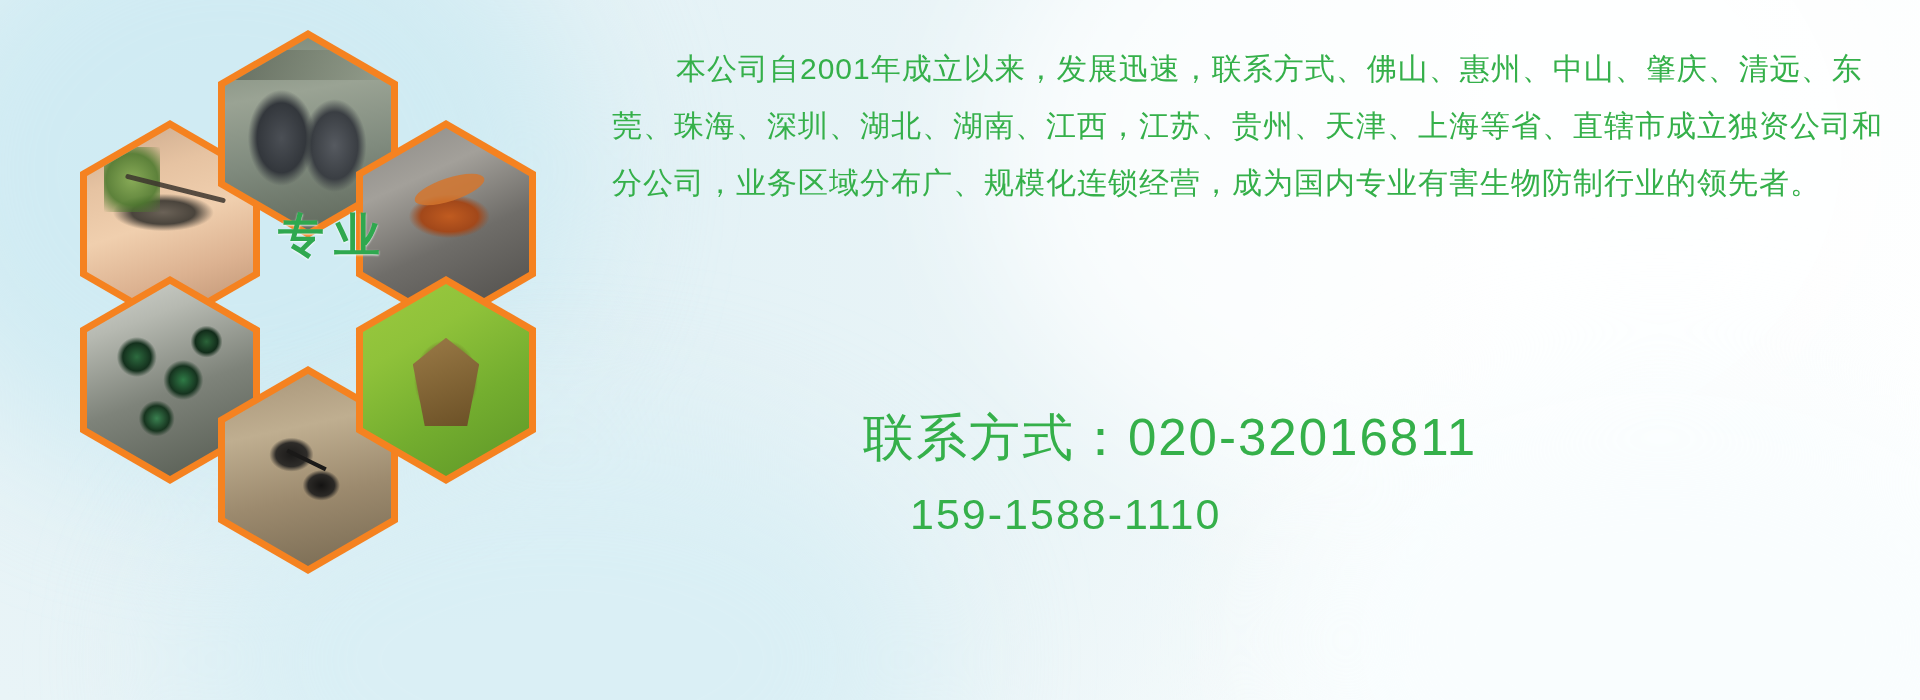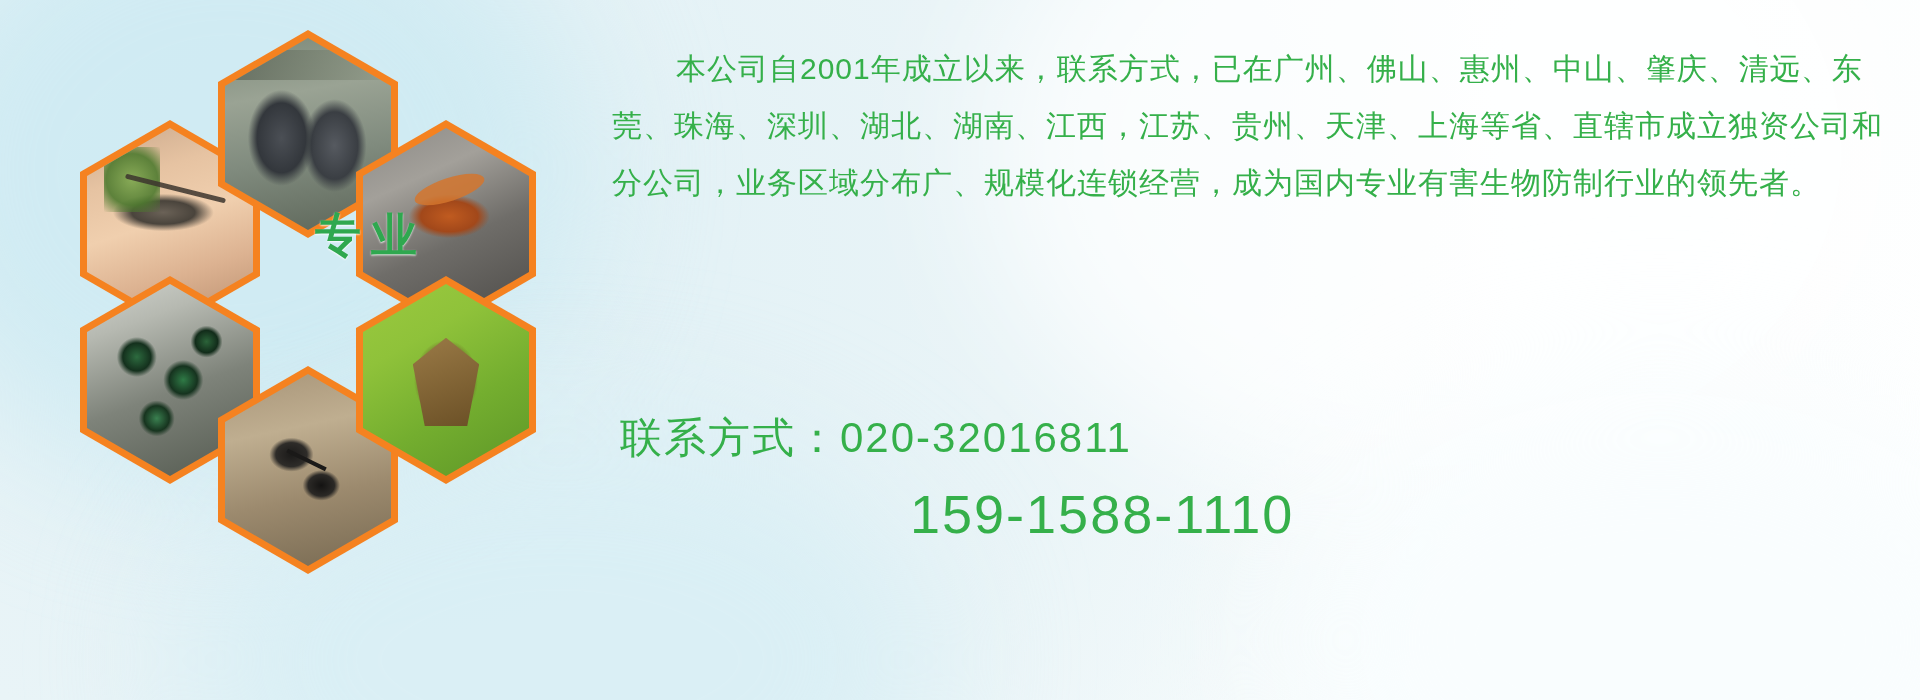--- a/index.html
+++ b/index.html
@@ -98,42 +98,42 @@
       radial-gradient(ellipse 40px 50px at 50% 50%, #8a6a3c 0%, #6d5229 55%, rgba(109,82,41,0) 80%),
       linear-gradient(150deg,#9bc93f 0%,#8fc23a 30%,#74ae2f 62%,#5d9627 100%);
   }
   .p-stinkbug:after{
     content:"";position:absolute;left:30%;top:28%;width:40%;height:46%;
     background:linear-gradient(160deg,#9a7a46,#6b5026);
     clip-path:polygon(50% 0%,100% 30%,82% 100%,18% 100%,0% 30%);
   }
   .comb-label{
     position:absolute;left:198px;top:195px;width:186px;
-    text-align:center;color:#2fa84f;
+    text-align:left;color:#2fa84f;
     font-size:46px;line-height:1.34;font-weight:bold;letter-spacing:10px;
     text-shadow:0 1px 2px rgba(255,255,255,.9);
   }
   .comb-label div{white-space:nowrap;}
 
   
   .copy{
     position:absolute;left:612px;top:40px;width:1290px;
   }
   .copy p{
     margin:0;color:#35b04a;
     font-size:30px;line-height:57px;letter-spacing:1px;
     text-indent:64px;
     font-family:"Liberation Sans","DejaVu Sans",sans-serif;
   }
   .contact{position:absolute;left:620px;top:400px;width:1100px;color:#35b04a;}
   .contact .line1{
-    font-size:42px;line-height:76px;letter-spacing:2px;white-space:nowrap;
+    font-size:51px;line-height:76px;letter-spacing:2px;white-space:nowrap;text-align:center;
   }
   .contact .line2{
-    font-size:54px;line-height:76px;letter-spacing:2px;
+    font-size:43px;line-height:76px;letter-spacing:2px;
     padding-left:290px;white-space:nowrap;
   }
 </style>
 </head>
 <body>
 
 <div class="banner">
 
   <div class="wash a"></div>
   <div class="wash b"></div>
@@ -178,21 +178,21 @@
       </div>
     </div>
 
     <div class="comb-label">
       <div>专业</div>
     </div>
 
   </div>
 
   <div class="copy">
-    <p>本公司自2001年成立以来，联系方式，已在广州、佛山、惠州、中山、肇庆、清远、东莞、珠海、深圳、湖北、湖南、江西，江苏、贵州、天津、上海等省、直辖市成立独资公司和分公司，业务区域分布广、规模化连锁经营，成为国内专业有害生物防制行业的领先者。</p>
+    <p>本公司自2001年成立以来，发展迅速，联系方式、佛山、惠州、中山、肇庆、清远、东莞、珠海、深圳、湖北、湖南、江西，江苏、贵州、天津、上海等省、直辖市成立独资公司和分公司，业务区域分布广、规模化连锁经营，成为国内专业有害生物防制行业的领先者。</p>
   </div>
 
   <div class="contact">
     <div class="line1">
       <span>联系方式：</span><span>020-32016811</span>
     </div>
     <div class="line2">
       <span>159-1588-1110</span>
     </div>
   </div>

